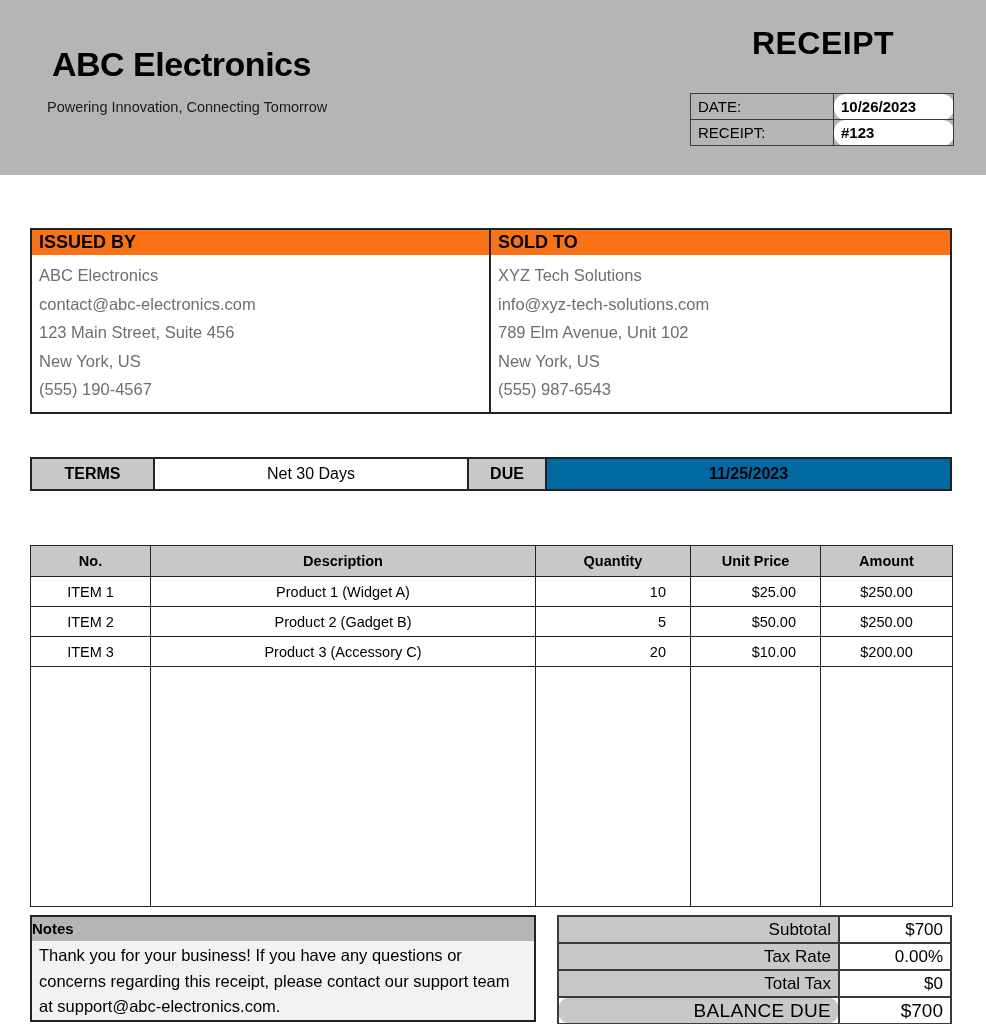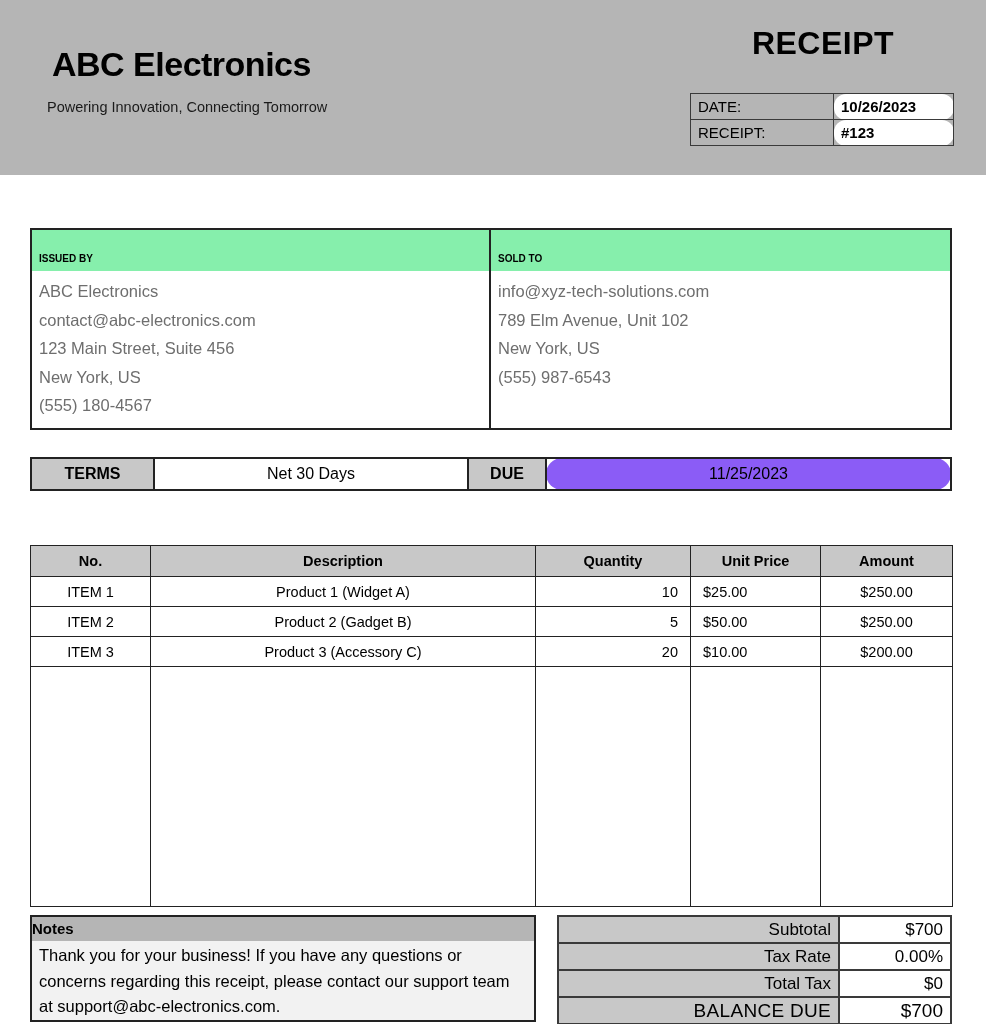--- a/index.html
+++ b/index.html
@@ -95,25 +95,25 @@
     border: 2px solid #222222;
     box-sizing: border-box;
     display: flex;
   }
   .party-col {
     width: 50%;
     box-sizing: border-box;
   }
   .party-col.left { border-right: 2px solid #222222; }
   .party-head {
-    background: #86efac;
-    font-size: 10px;
-    font-weight: bold;
-    color: #000;
-    padding: 20px 7px 4px 7px;
+    background: #f97316;
+    font-size: 18px;
+    font-weight: bold;
+    color: #000;
+    padding: 4px 7px 4px 7px;
     line-height: 17px;
   }
   .party-body {
     background: #ffffff;
     padding: 6px 7px 8px 7px;
   }
   .party-line {
     font-size: 16.5px;
     line-height: 28.5px;
     color: #6e6e6e;
@@ -145,58 +145,57 @@
     width: 310px;
     background: #ffffff;
     font-weight: normal;
   }
   .due-lbl {
     width: 74px;
     background: #c8c8c8;
     font-weight: bold;
   }
   .due-val {
-    background: #8b5cf6;
-    font-weight: normal;
-    border-radius: 16px;
+    background: #0369a1;
+    font-weight: bold;
   }
 
   
   .items-table {
     position: absolute;
     left: 30px;
     top: 545px;
     width: 922px;
     border-collapse: collapse;
     table-layout: fixed;
   }
   .items-table th, .items-table td {
     border: 1.5px solid #222222;
     font-size: 14.5px;
     height: 30px;
-    padding: 0 12px;
+    padding: 0 24px;
     vertical-align: middle;
     box-sizing: border-box;
   }
   .items-table thead th {
     background: #c8c8c8;
     font-weight: bold;
     text-align: center;
     height: 31px;
     color: #000;
   }
   .items-table tbody td {
     background: #ffffff;
     font-weight: normal;
     color: #000;
   }
   .col-no     { width: 120px; text-align: center; }
   .col-desc   { width: 385px; text-align: center; }
   .col-qty    { width: 155px; text-align: right; }
-  .col-unit   { width: 130px; text-align: left; }
+  .col-unit   { width: 130px; text-align: right; }
   .col-amt    { width: 132px; text-align: center; }
   .spacer-row td { height: 30px; border-left: 1.5px solid #222222; border-right: 1.5px solid #222222; border-top: none; border-bottom: none; }
   .spacer-row.last td { border-bottom: 1.5px solid #222222; }
 
   
   .notes-box {
     position: absolute;
     left: 30px;
     top: 915px;
     width: 506px;
@@ -242,21 +241,21 @@
     font-weight: normal;
     text-align: right;
     color: #000;
   }
   .tot-val {
     background: #ffffff;
     font-weight: normal;
     text-align: right;
     color: #000;
   }
-  .totals-table tr.balance .tot-lbl { font-size: 19px; letter-spacing: 0.3px; }
+  .totals-table tr.balance .tot-lbl { font-size: 19px; letter-spacing: 0.3px; border-radius: 13px; }
   .totals-table tr.balance .tot-val { font-size: 19px; }
 </style>
 </head>
 <body>
 
 <div class="header-band">
   <div class="company-name">ABC Electronics</div>
   <div class="company-tagline">Powering Innovation, Connecting Tomorrow</div>
   <div class="doc-title">RECEIPT</div>
 
@@ -275,26 +274,27 @@
 </div>
 
 <div class="parties">
   <div class="party-col left">
     <div class="party-head">ISSUED BY</div>
     <div class="party-body">
       <div class="party-line">ABC Electronics</div>
       <div class="party-line">contact@abc-electronics.com</div>
       <div class="party-line">123 Main Street, Suite 456</div>
       <div class="party-line">New York, US</div>
-      <div class="party-line">(555) 180-4567</div>
+      <div class="party-line">(555) 190-4567</div>
     </div>
   </div>
   <div class="party-col right">
     <div class="party-head">SOLD TO</div>
     <div class="party-body">
+      <div class="party-line">XYZ Tech Solutions</div>
       <div class="party-line">info@xyz-tech-solutions.com</div>
       <div class="party-line">789 Elm Avenue, Unit 102</div>
       <div class="party-line">New York, US</div>
       <div class="party-line">(555) 987-6543</div>
     </div>
   </div>
 </div>
 
 <table class="terms-table">
   <tbody>

